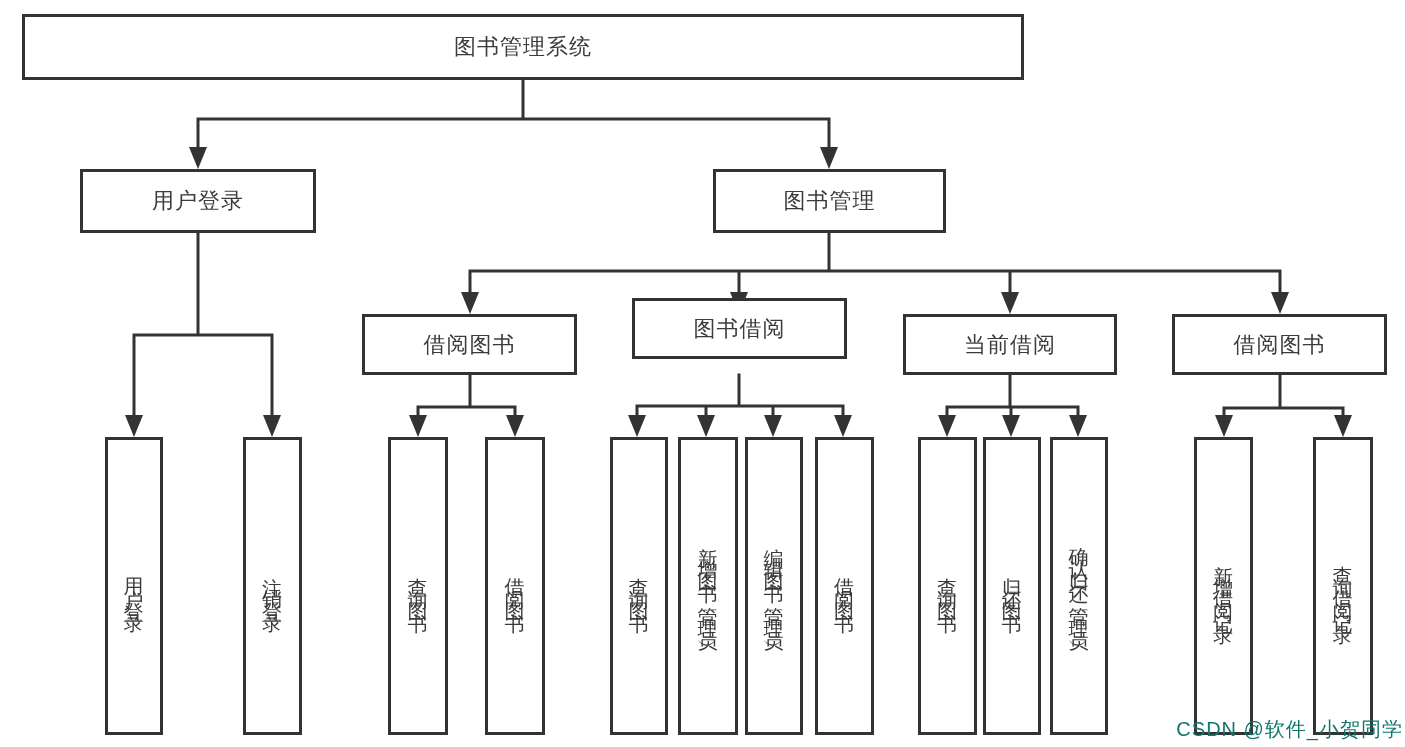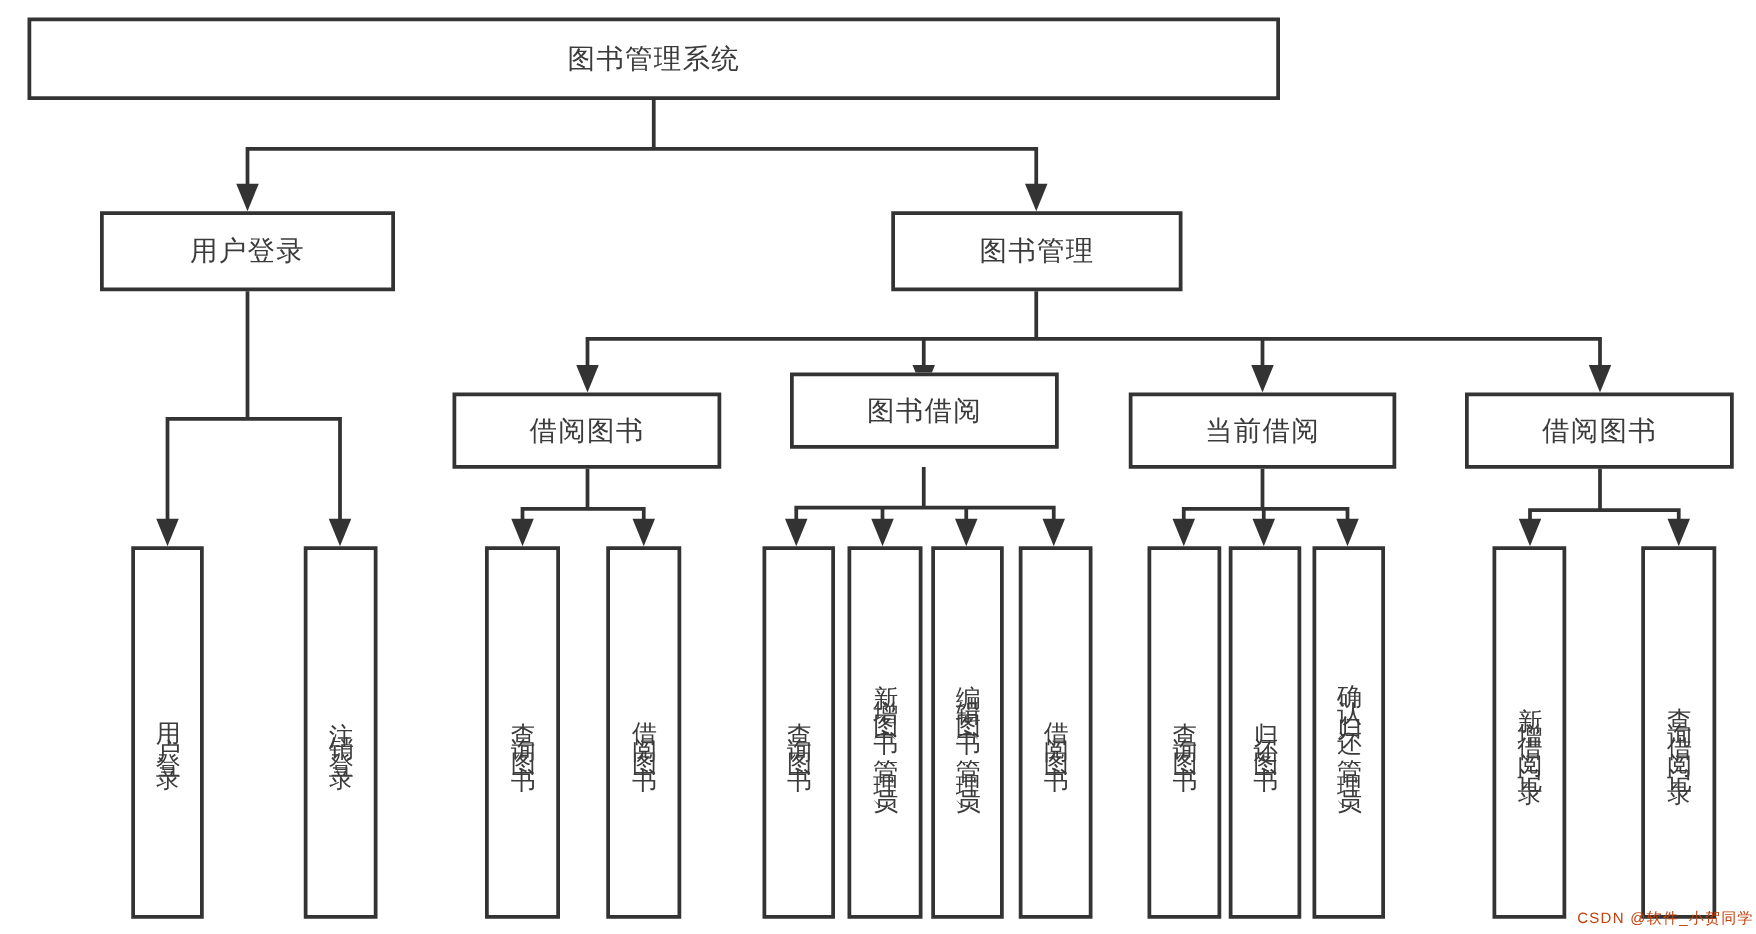--- a/index.html
+++ b/index.html
@@ -23,22 +23,22 @@
   .leaf{font-size:20px;}
   .leaf .vtext{
     writing-mode:vertical-rl;
     letter-spacing:12px;
     line-height:1;
     white-space:nowrap;
   }
   .watermark{
     position:absolute;
     right:2px;bottom:4px;
-    font-size:12px;
-    color:#c2410c;
+    font-size:20px;
+    color:#0f766e;
     letter-spacing:1px;
     white-space:nowrap;
   }
 </style>
 </head>
 <body>
 
 <div class="canvas">
 
   <svg class="wires" width="1405" height="747" viewBox="0 0 1405 747">

